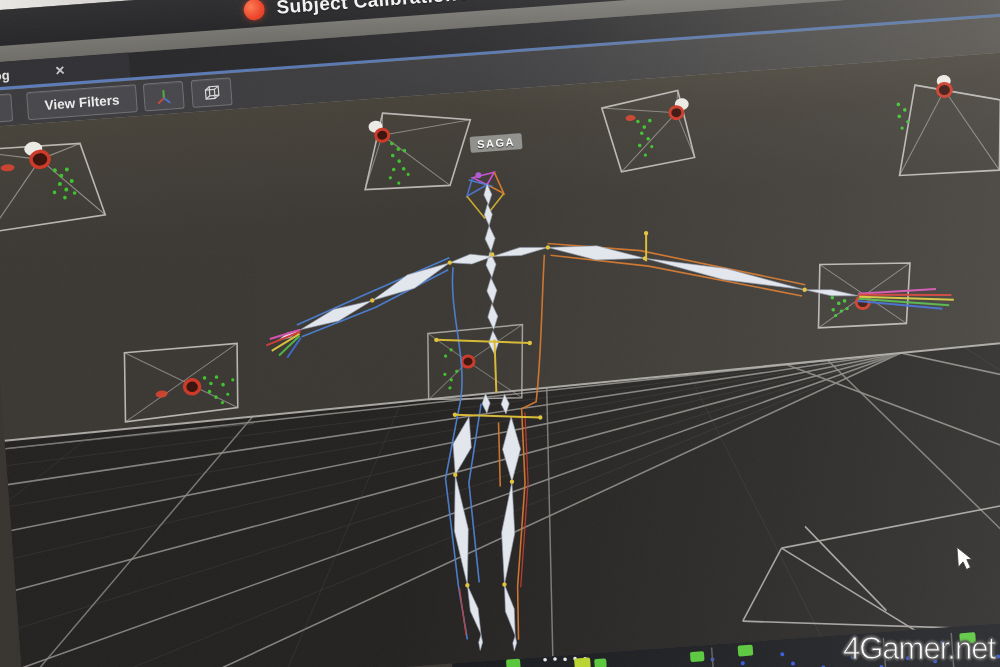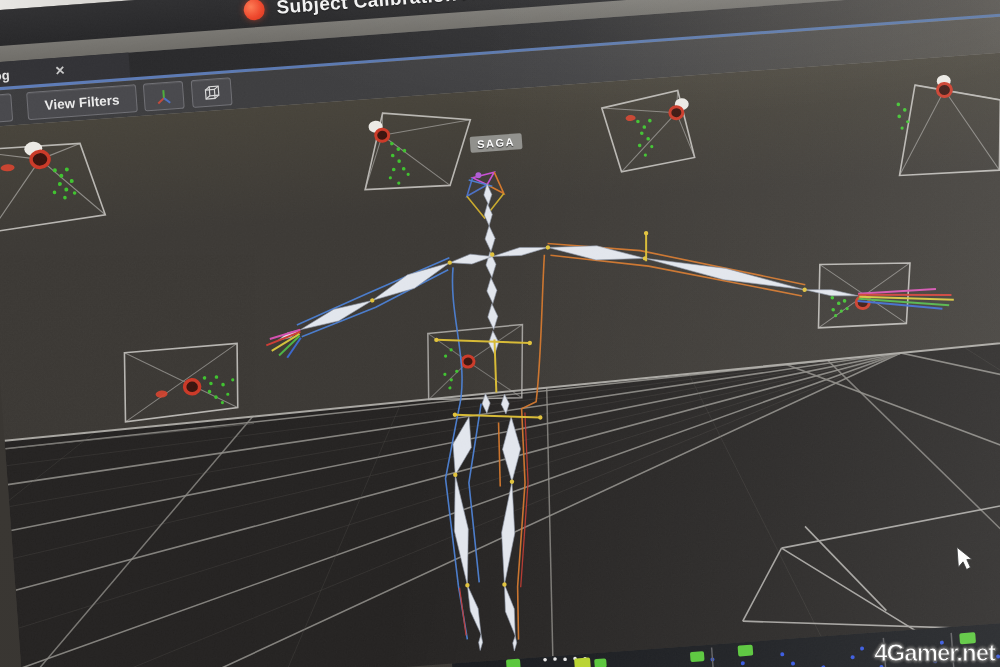--- a/index.html
+++ b/index.html
@@ -76,21 +76,21 @@
     text-shadow:0 1px 1px rgba(20,20,20,.8);
   }
   .glare1{position:absolute;left:0;top:0;width:1070px;height:800px;pointer-events:none;
     background:linear-gradient(103deg,rgba(250,250,245,0) 42%,rgba(250,250,245,.06) 72%,rgba(252,252,248,.13) 100%);}
   .glare2{position:absolute;left:0;top:0;width:1070px;height:800px;pointer-events:none;
     background:radial-gradient(900px 280px at 72% 4%,rgba(255,255,250,.10),rgba(255,255,250,0) 60%);}
   .vignette{position:absolute;left:0;top:0;width:1000px;height:667px;pointer-events:none;
     background:radial-gradient(140% 125% at 50% 42%,rgba(0,0,0,0) 62%,rgba(0,0,0,.15) 100%);}
   .watermark{
     position:absolute;right:5px;bottom:0px;
-    font-size:24px;font-weight:bold;letter-spacing:-1px;color:#ffffff;
+    font-size:31px;font-weight:normal;letter-spacing:-1px;color:#ffffff;
     -webkit-text-stroke:1px #6a6a6a;
     text-shadow:-2px 0 2px #565656,2px 0 2px #565656,0 -2px 2px #565656,0 2px 2px #565656;
   }
 </style>
 </head>
 <body>
 
 <div class="screen">
   <div class="bezel"></div>
   <div class="glareband"></div>

